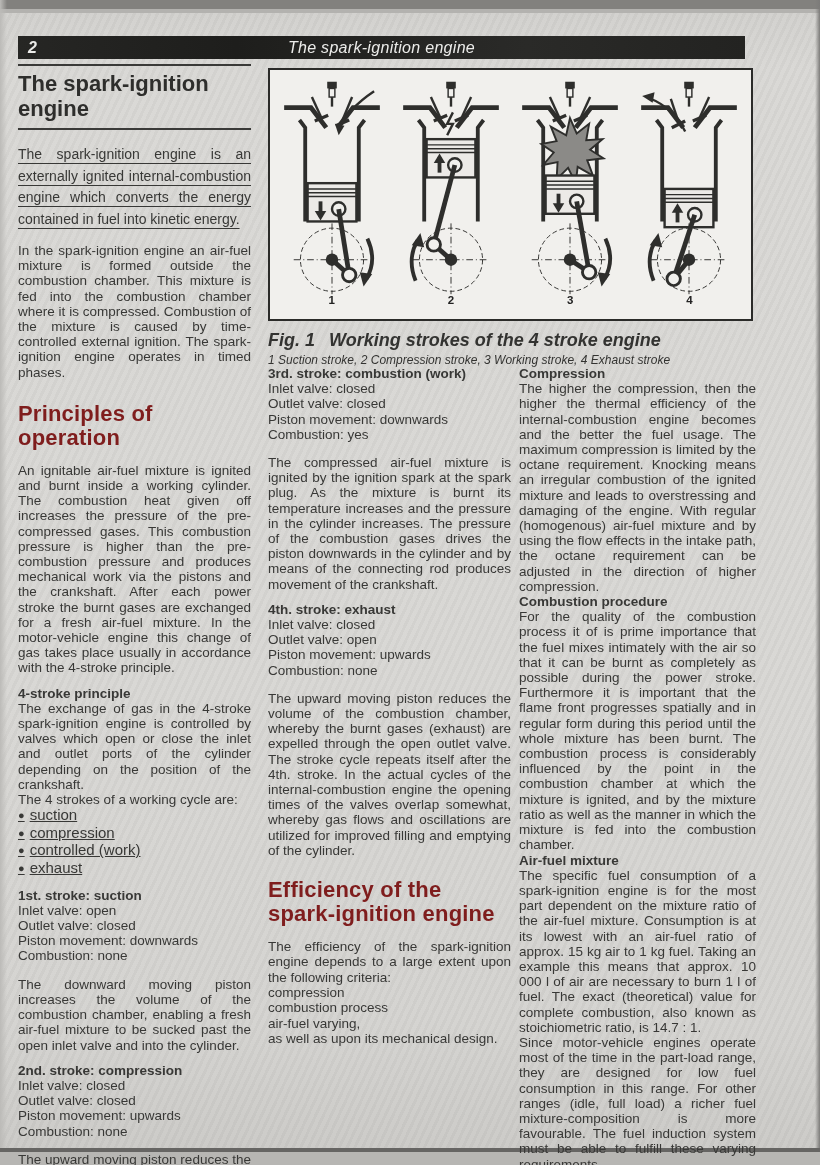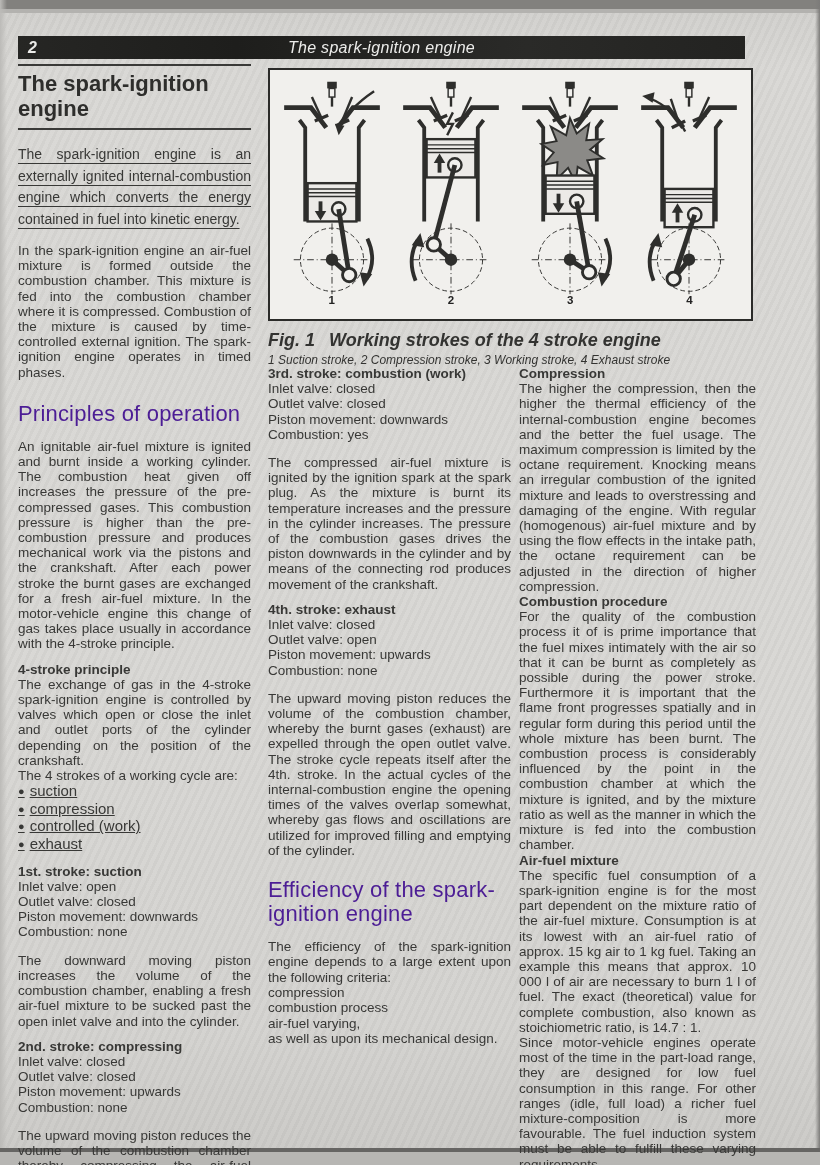--- a/index.html
+++ b/index.html
@@ -32,21 +32,21 @@
     position:absolute; left:18px; top:36px; width:727px; height:23px;
     background:linear-gradient(90deg,#262624,#1e1e1c 30%,#2a2a28 70%,#232321);
     color:#ececea; display:flex; align-items:center;
   }
   .page-num { font-size:16px; font-weight:bold; font-style:italic; padding-left:10px; width:60px; }
   .running-title { flex:1; text-align:center; font-size:16px; font-style:italic; letter-spacing:.3px; transform:translateX(-30px); }
 
   
   .col { position:absolute; color:#383836; }
   .body-p { font-size:13.5px; line-height:15.2px; text-align:justify; margin-top:13px; }
-  .h-big  { font-size:22px; line-height:24px; font-weight:400; letter-spacing:.2px; color:#4c1d95; }
+  .h-big  { font-size:22px; line-height:24px; font-weight:700; letter-spacing:.2px; color:#7f1d1d; }
   .h-bold { font-size:13.5px; line-height:15.2px; font-weight:bold; }
   .spec-line { font-size:13.5px; line-height:15.2px; }
 
   
   .col-left { left:18px; top:64px; width:233px; }
   .title-rule { border-top:2px solid #3a3a38; }
   .article-title { font-size:22px; line-height:25px; font-weight:bold; padding:5px 0 7px; color:#2e2e2c; }
   .intro {
     margin-top:14px; font-size:14px; line-height:21.5px; text-align:justify;
     text-decoration:underline; text-underline-offset:4px; text-decoration-thickness:1.2px;
@@ -118,21 +118,21 @@
     <li>exhaust</li>
   </ul>
 
   <h3 class="h-bold h-sub">1st. stroke: suction</h3>
   <div class="spec-line">Inlet valve: open</div>
   <div class="spec-line">Outlet valve: closed</div>
   <div class="spec-line">Piston movement: downwards</div>
   <div class="spec-line">Combustion: none</div>
   <p class="body-p">The downward moving piston increases the volume of the combustion chamber, enabling a fresh air-fuel mixture to be sucked past the open inlet valve and into the cylinder.</p>
 
-  <h3 class="h-bold h-sub">2nd. stroke: compressing</h3>
+  <h3 class="h-bold h-sub">2nd. stroke: compression</h3>
   <div class="spec-line">Inlet valve: closed</div>
   <div class="spec-line">Outlet valve: closed</div>
   <div class="spec-line">Piston movement: upwards</div>
   <div class="spec-line">Combustion: none</div>
   <p class="body-p">The upward moving piston reduces the volume of the combustion chamber thereby compressing the air-fuel mixture. The compression factor is approx. 7 ... 10, according to the type of engine.</p>
 </div>
 
 <div class="figure-box">
 
   <div class="diagram">

